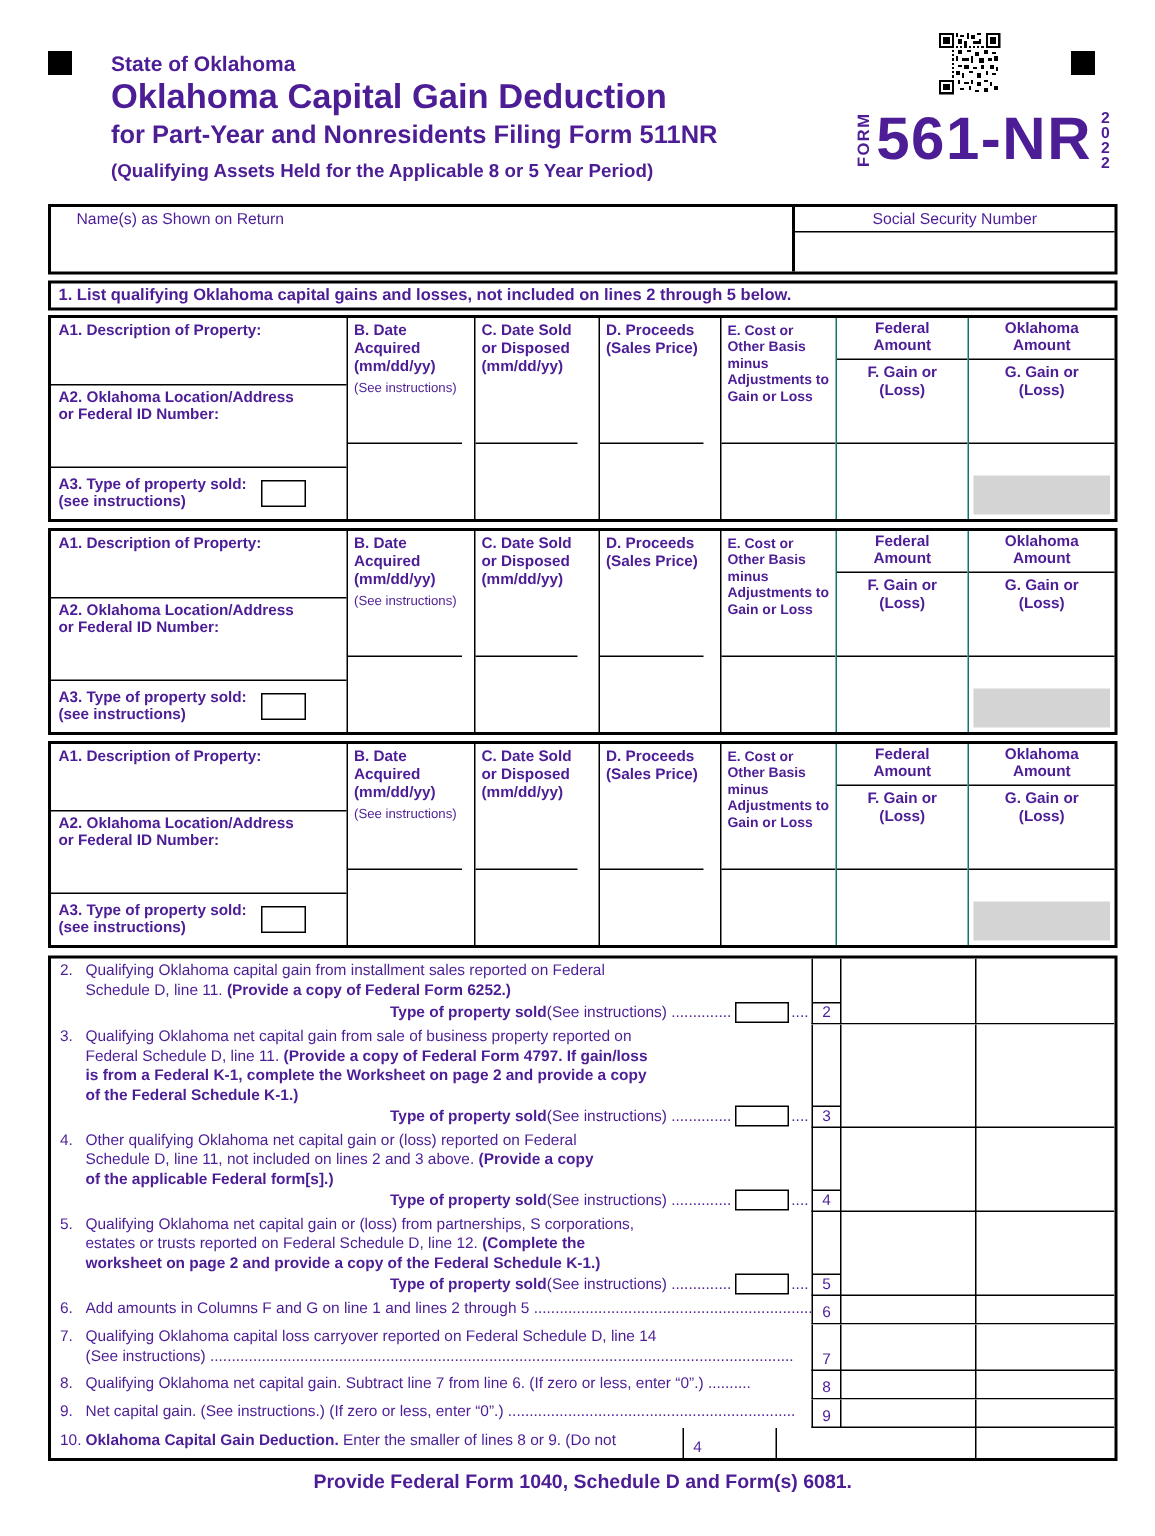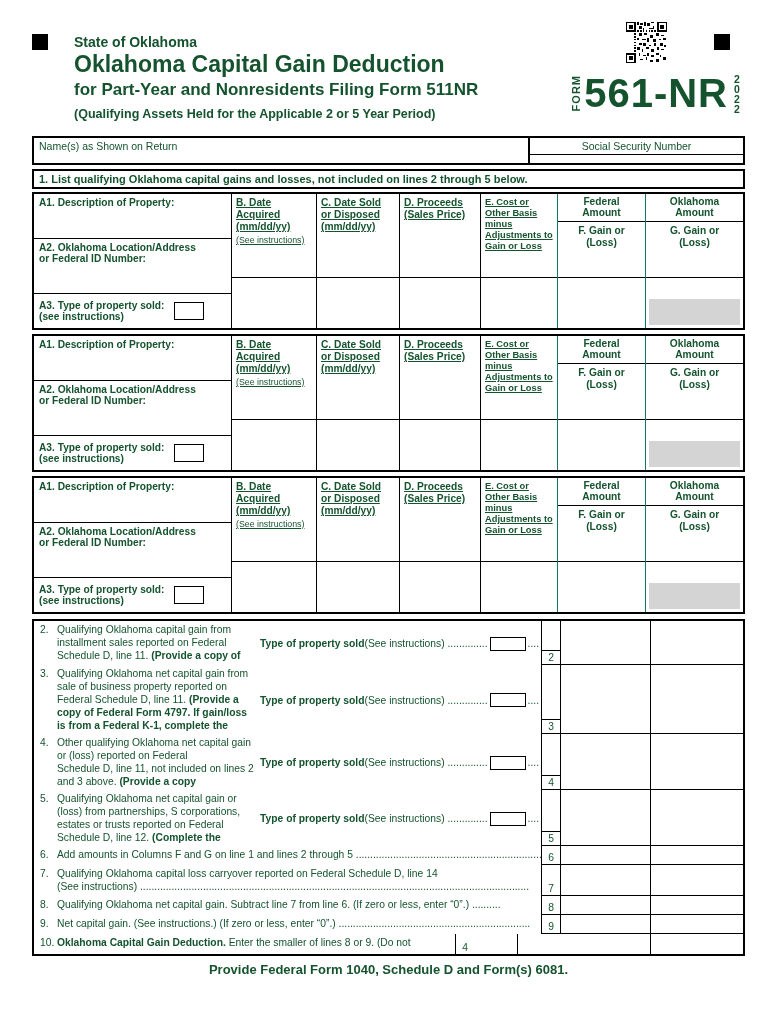--- a/index.html
+++ b/index.html
@@ -1,17 +1,17 @@
 <!DOCTYPE html>
 <html><head>
 <meta charset="utf-8">
 <style>
   * { margin: 0; padding: 0; box-sizing: border-box; }
   html, body { background: #fff; }
-  .page { position: relative; width: 770px; height: 1024px; background: #fff; color: #14532d;
+  .page { position: relative; width: 770px; height: 1024px; background: #fff; color: #4c1d95;
           font-family: "Liberation Sans", sans-serif; overflow: hidden; }
   .corner { position: absolute; width: 16px; height: 16px; background: #000; top: 34px; }
   .corner-left { left: 32px; }
   .corner-right { left: 714px; }
   .qr { position: absolute; left: 626px; top: 22px; width: 41px; height: 41px; }
 
   .content { position: absolute; left: 32px; top: 0; width: 713px; }
 
   
   .header { position: relative; height: 104px; margin-top: 30px; }
@@ -21,39 +21,39 @@
   .subtitle { font-size: 17px; font-weight: bold; margin-top: 2px; }
   .note { font-size: 12.5px; font-weight: bold; margin-top: 7px; }
   .formno { position: absolute; right: 2px; top: 42px; display: flex; align-items: center; }
   .form-word { writing-mode: vertical-rl; transform: rotate(180deg); font-size: 11px; font-weight: bold;
                letter-spacing: 1px; margin-right: 2px; }
   .form-number { font-size: 40px; font-weight: bold; line-height: 42px; letter-spacing: 1px; }
   .form-year { writing-mode: vertical-rl; text-orientation: upright; font-size: 10.5px; font-weight: bold;
                margin-left: 3px; letter-spacing: -2px; }
 
   
-  .namebox { border: 2px solid #000; display: flex; height: 29px; margin-top: 2px; }
+  .namebox { border: 2px solid #000; display: flex; height: 47px; margin-top: 2px; padding-left: 12px; }
   .name-cell { flex: 1; font-size: 10.5px; padding: 2px 5px; }
   .ssn-cell { width: 215px; border-left: 2px solid #000; display: flex; flex-direction: column; }
   .ssn-label { font-size: 10.5px; text-align: center; padding: 2px 0; }
   .ssn-input { border-top: 1px solid #000; flex: 1; }
 
   
   .sec1 { border: 2px solid #000; font-size: 11px; font-weight: bold; padding: 2px 5px; margin-top: 4px; }
 
   
   .block { border: 2px solid #000; display: flex; height: 138px; margin-top: 3px; }
   .block + .block { margin-top: 4px; }
   .colA { width: 197px; display: flex; flex-direction: column; }
   .a1 { height: 45px; border-bottom: 1px solid #000; padding: 3px 5px; font-weight: bold; font-size: 10.2px; }
   .a2 { height: 55px; border-bottom: 1px solid #000; padding: 3px 5px; font-weight: bold; font-size: 10.2px; }
   .a3 { flex: 1; padding: 2px 5px; font-weight: bold; font-size: 10.2px; display: flex; align-items: center; }
   .a3box { width: 30px; height: 18px; border: 1px solid #000; margin-left: 10px; flex: none; background: #fff; }
   .pre { white-space: pre-line; }
-  .colsm { border-left: 1px solid #000; display: flex; flex-direction: column; text-decoration: underline; }
+  .colsm { border-left: 1px solid #000; display: flex; flex-direction: row; }
   .colB { width: 85px; } .colC { width: 83px; } .colD { width: 81px; } .colE { width: 77px; }
   .colhead { height: 84px; border-bottom: 1px solid #000; padding: 3px 4px; }
   .colhead .t { font-weight: bold; font-size: 10.2px; line-height: 12px; }
   .colhead .n { font-size: 8.8px; margin-top: 2px; }
   .colE .colhead .t { font-size: 9.3px; line-height: 11px; }
   .colentry { flex: 1; }
   .colFG { border-left: 1px solid #0f766e; display: flex; flex-direction: column; }
   .colF { width: 88px; } .colG { flex: 1; }
   .fg-head { font-weight: bold; font-size: 10.2px; line-height: 11px; text-align: center;
              border-bottom: 1px solid #000; padding: 2px 0; height: 28px; }
@@ -62,21 +62,21 @@
   .fg-entry { flex: 1; display: flex; flex-direction: column; justify-content: flex-end; }
   .gshade { height: 26px; background: #d4d4d4; margin: 2px 3px 3px 3px; }
 
   
   .linesec { border: 2px solid #000; margin-top: 5px; }
   .lrow { display: flex; align-items: stretch; overflow: hidden; }
   .r2 { height: 44px; } .r3 { height: 69px; } .r4 { height: 56px; } .r5 { height: 56px; }
   .r6 { height: 19px; } .r7 { height: 31px; } .r8 { height: 19px; } .r9 { height: 19px; } .r10 { height: 20px; gap: 43px; }
   .ltext { flex: 1; min-width: 0; display: flex; font-size: 10.3px; line-height: 13px; padding: 2px 0 1px 6px; }
   .lprefix { width: 17px; flex: none; }
-  .lbody { flex: 1; min-width: 0; display: flex; flex-direction: row; justify-content: space-between; }
+  .lbody { flex: 1; min-width: 0; display: flex; flex-direction: column; justify-content: space-between; }
   .ldesc { overflow: hidden; white-space: pre-line; }
   .nowrap { white-space: nowrap; }
   .b { font-weight: bold; }
   .typerow { display: flex; justify-content: flex-end; align-items: center; white-space: nowrap; padding-right: 2px; }
   .tbox { width: 36px; height: 14px; border: 1px solid #000; margin: 0 2px; flex: none; background: #fff; }
   .lnum { width: 19px; flex: none; border-left: 1px solid #000; border-bottom: 1px solid #000;
           display: flex; flex-direction: column; justify-content: flex-end; font-size: 10.3px; }
   .numcap { border-top: 1px solid #000; text-align: center; padding: 1px 0; }
   .numplain { text-align: center; padding: 1px 0; }
   .lfed { width: 90px; flex: none; border-left: 1px solid #000; border-bottom: 1px solid #000; }
@@ -169,21 +169,21 @@
     </g>
   </svg>
 
   <div class="content">
 
     <div class="header">
       <div class="header-left">
         <div class="state">State of Oklahoma</div>
         <div class="title">Oklahoma Capital Gain Deduction</div>
         <div class="subtitle">for Part-Year and Nonresidents Filing Form 511NR</div>
-        <div class="note">(Qualifying Assets Held for the Applicable 2 or 5 Year Period)</div>
+        <div class="note">(Qualifying Assets Held for the Applicable 8 or 5 Year Period)</div>
       </div>
       <div class="formno">
         <div class="form-word">FORM</div>
         <div class="form-number">561-NR</div>
         <div class="form-year">2022</div>
       </div>
     </div>
 
     <div class="namebox">
       <div class="name-cell">

